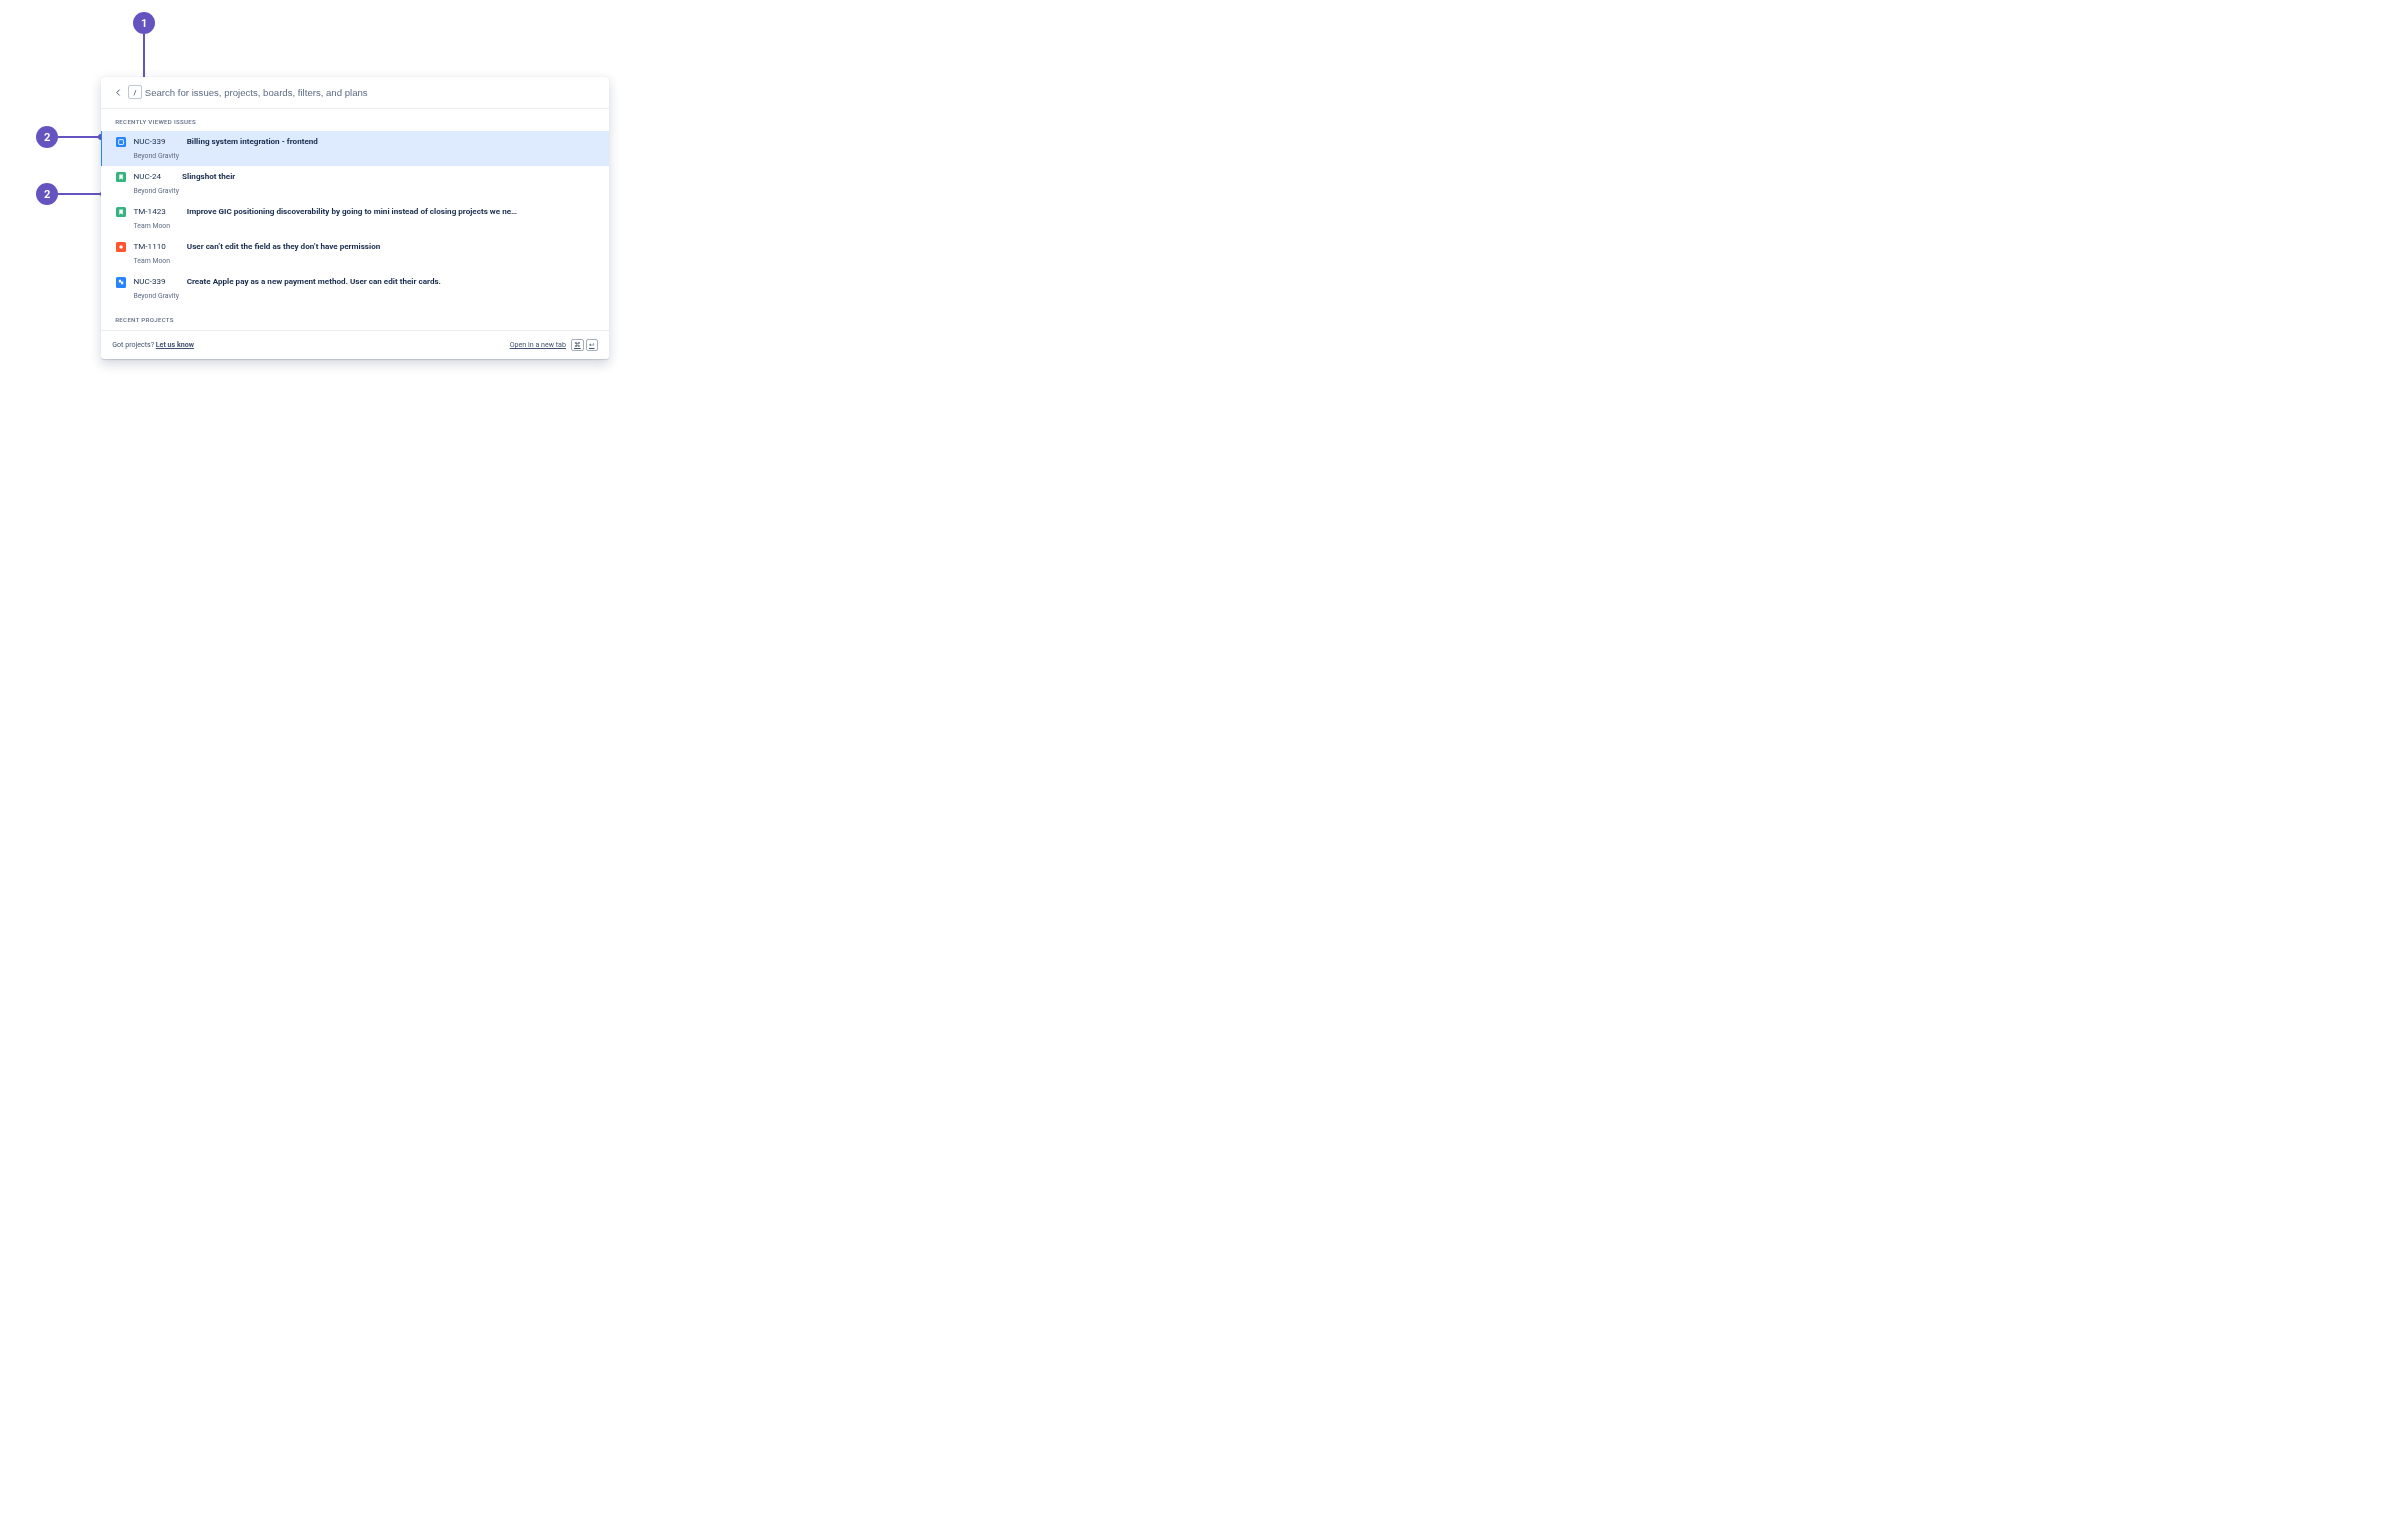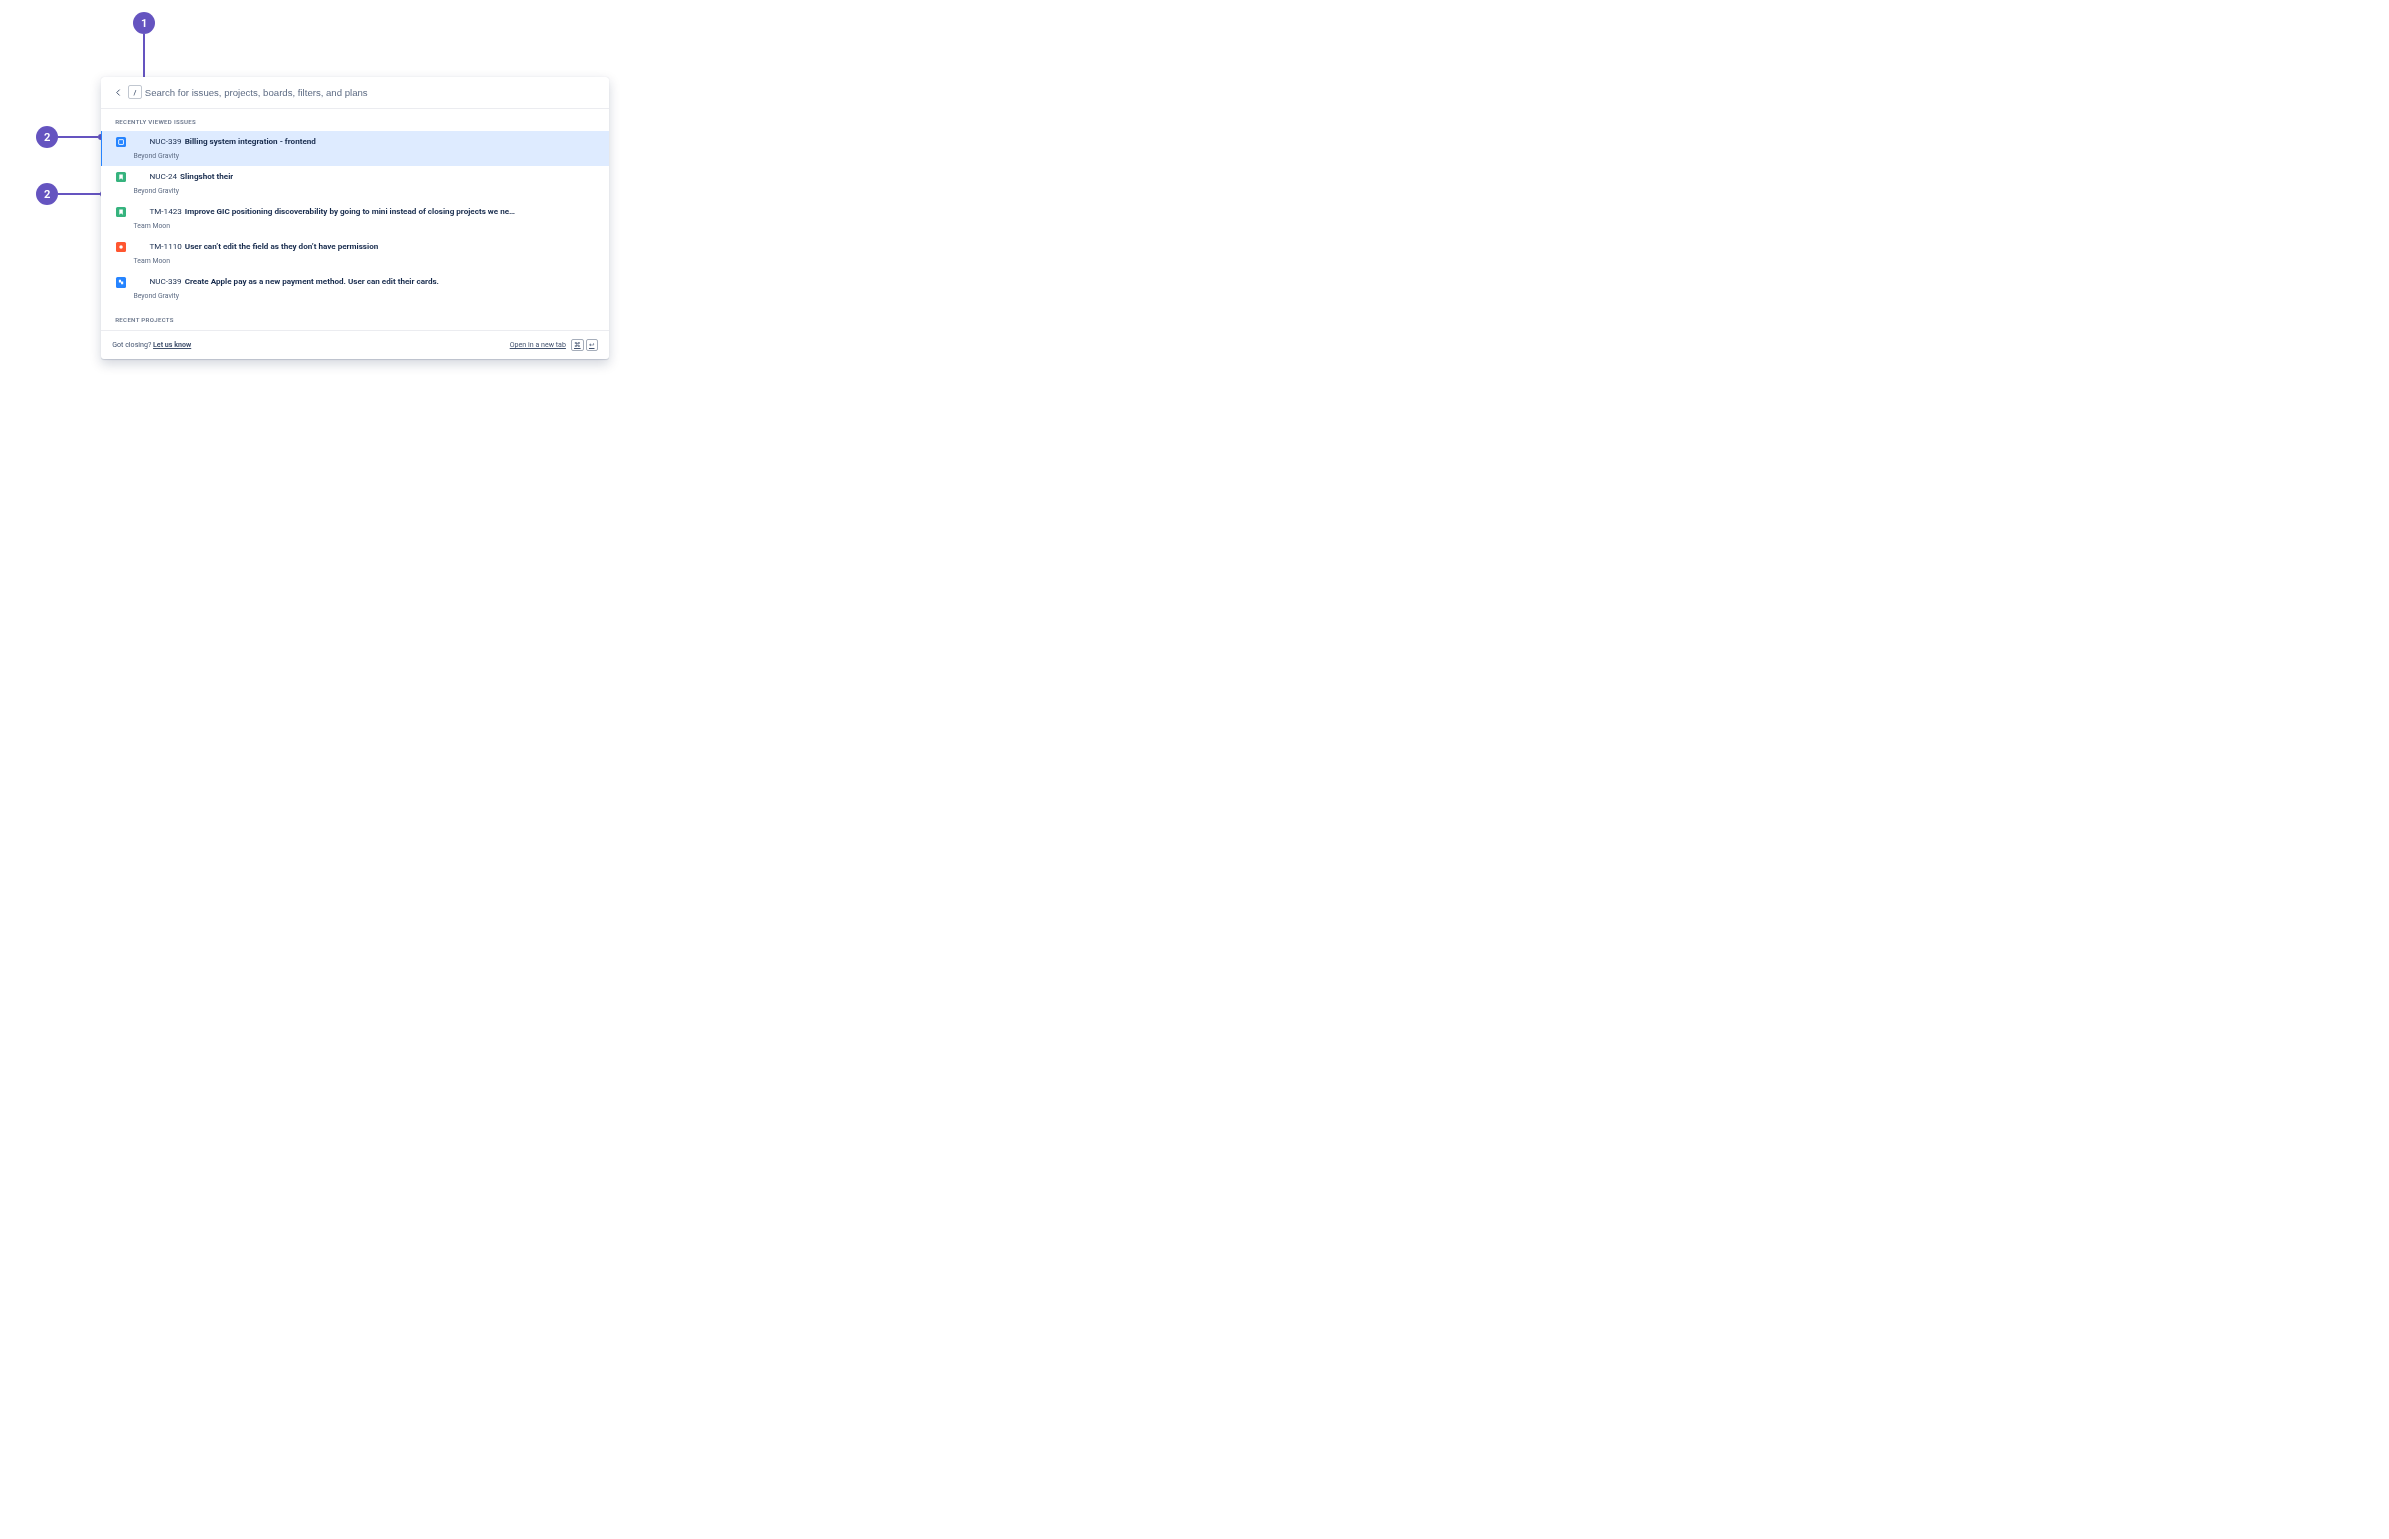--- a/index.html
+++ b/index.html
@@ -142,26 +142,25 @@
     .icon-epic   { background: #2684ff; }
 
     .issue-text {
       display: flex;
       flex-direction: column;
       min-width: 0;
       flex: 1;
     }
     .issue-title-line {
       display: flex;
-      gap: 3px;
+      gap: 21px;
       font-size: 8.1px;
       color: #172b4d;
       white-space: nowrap;
       overflow: hidden;
-      margin-left: 16px;
     }
     .issue-key { color: #172b4d; flex-shrink: 0; }
     .issue-summary {
       color: #172b4d;
       overflow: hidden;
       text-overflow: ellipsis;
       font-weight: bold;
     }
     .issue-project {
       font-size: 6.9px;
@@ -309,21 +308,21 @@
           </div>
           <div class="issue-project">Beyond Gravity</div>
         </div>
       </div>
     </div>
 
   <div class="section-header">RECENT PROJECTS</div>
 
   <div class="panel-footer">
     <div>
-      <span>Got closing? </span><a href="#" class="feedback-link">Let us know</a>
+      <span>Got projects? </span><a href="#" class="feedback-link">Let us know</a>
     </div>
     <div class="footer-right">
       <span>Open in a new tab</span>
       <div class="key-combo">
         <div class="key">
             <span>⌘</span>
           </div>
         <div class="key">
             <span>↩</span>
           </div>

